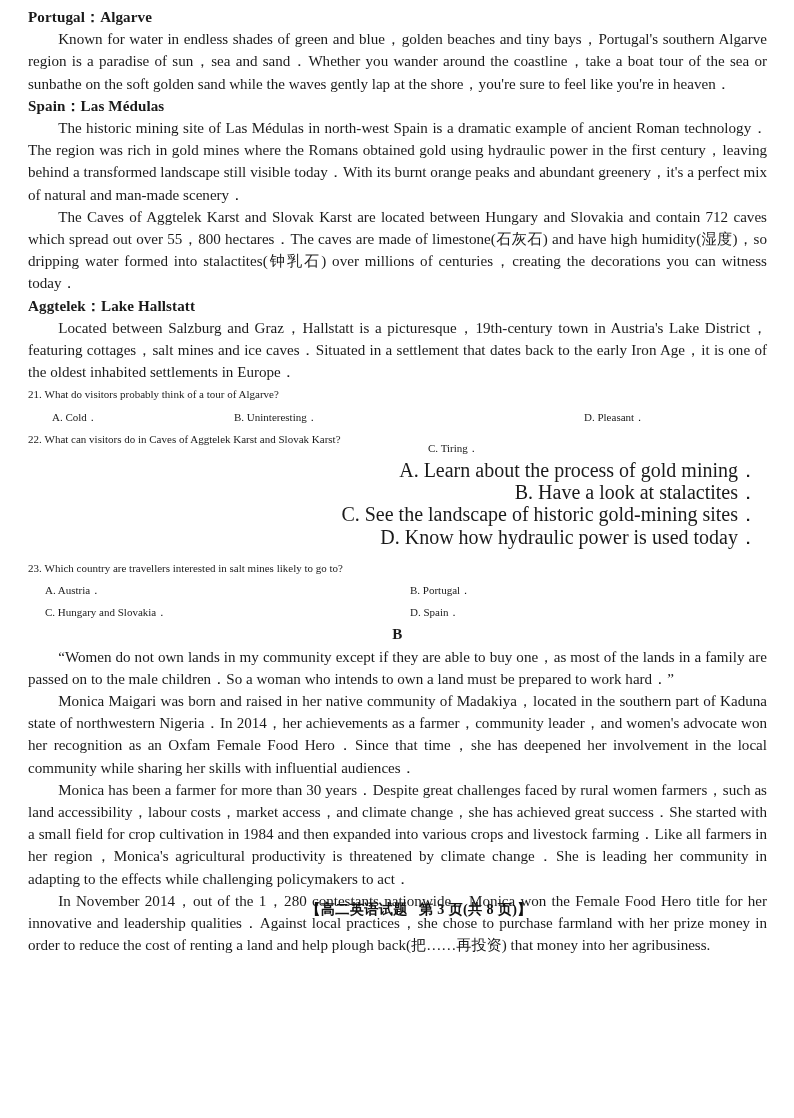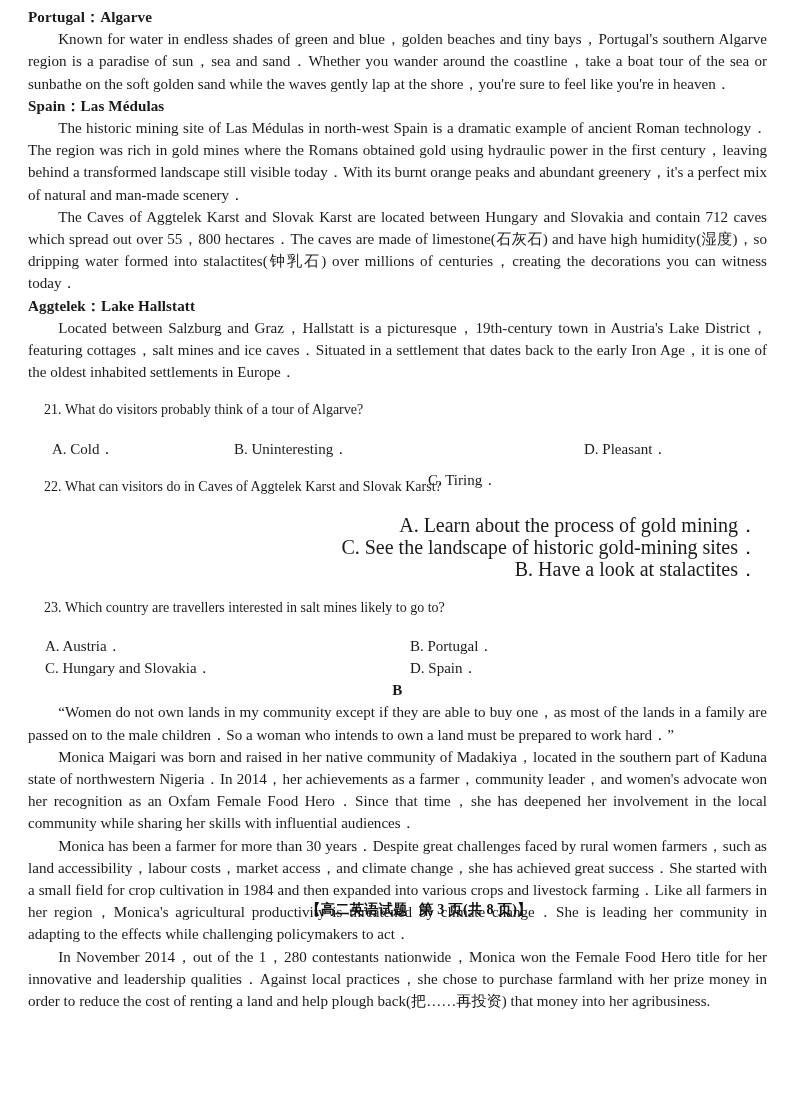--- a/index.html
+++ b/index.html
@@ -45,31 +45,31 @@
     text-align: justify;
     text-align-last: left;
     -moz-text-align-last: left;
     hyphens: none;
   }
   .cjk {
     font-family: "DejaVu Sans", "Liberation Sans", sans-serif;
     font-size: 14.2px;
   }
   .qline {
-    margin: 16px;
+    margin: 0;
     text-indent: 0;
     text-align: left;
-    font-size: 14px;
+    font-size: 11px;
     line-height: 22.2px;
   }
   .opt-row {
     margin: 0;
     position: relative;
     height: 22.2px;
-    font-size: 15px;
+    font-size: 11px;
     line-height: 22.2px;
   }
   .opt {
     position: absolute;
     top: 0;
     white-space: nowrap;
   }
   .opt-a4 { left: 24px; }
   .opt-b4 { left: 206px; }
   .opt-c4 { left: 400px; margin-top: 31px; }
@@ -130,22 +130,23 @@
     <div class="opt-row">
       <span class="opt opt-a4">A. Cold．</span>
       <span class="opt opt-b4">B. Uninteresting．</span>
       <span class="opt opt-c4">C. Tiring．</span>
       <span class="opt opt-d4">D. Pleasant．</span>
     </div>
 
     <p class="qline"><span>22.</span>&nbsp;<span>What can visitors do in Caves of Aggtelek Karst and Slovak Karst?</span></p>
     <div class="opt-stack">
       <div>A. Learn about the process of gold mining．</div>
+      <div>B. Have a look at stalactites．</div>
       <div>C. See the landscape of historic gold-mining sites．</div>
-      <div>B. Have a look at stalactites．</div>
+      <div>D. Know how hydraulic power is used today．</div>
     </div>
 
     <p class="qline"><span>23.</span>&nbsp;<span>Which country are travellers interested in salt mines likely to go to?</span></p>
     <div class="opt-row">
       <span class="opt opt-a2">A. Austria．</span>
       <span class="opt opt-b2">B. Portugal．</span>
     </div>
     <div class="opt-row">
       <span class="opt opt-a2">C. Hungary and Slovakia．</span>
       <span class="opt opt-b2">D. Spain．</span>

